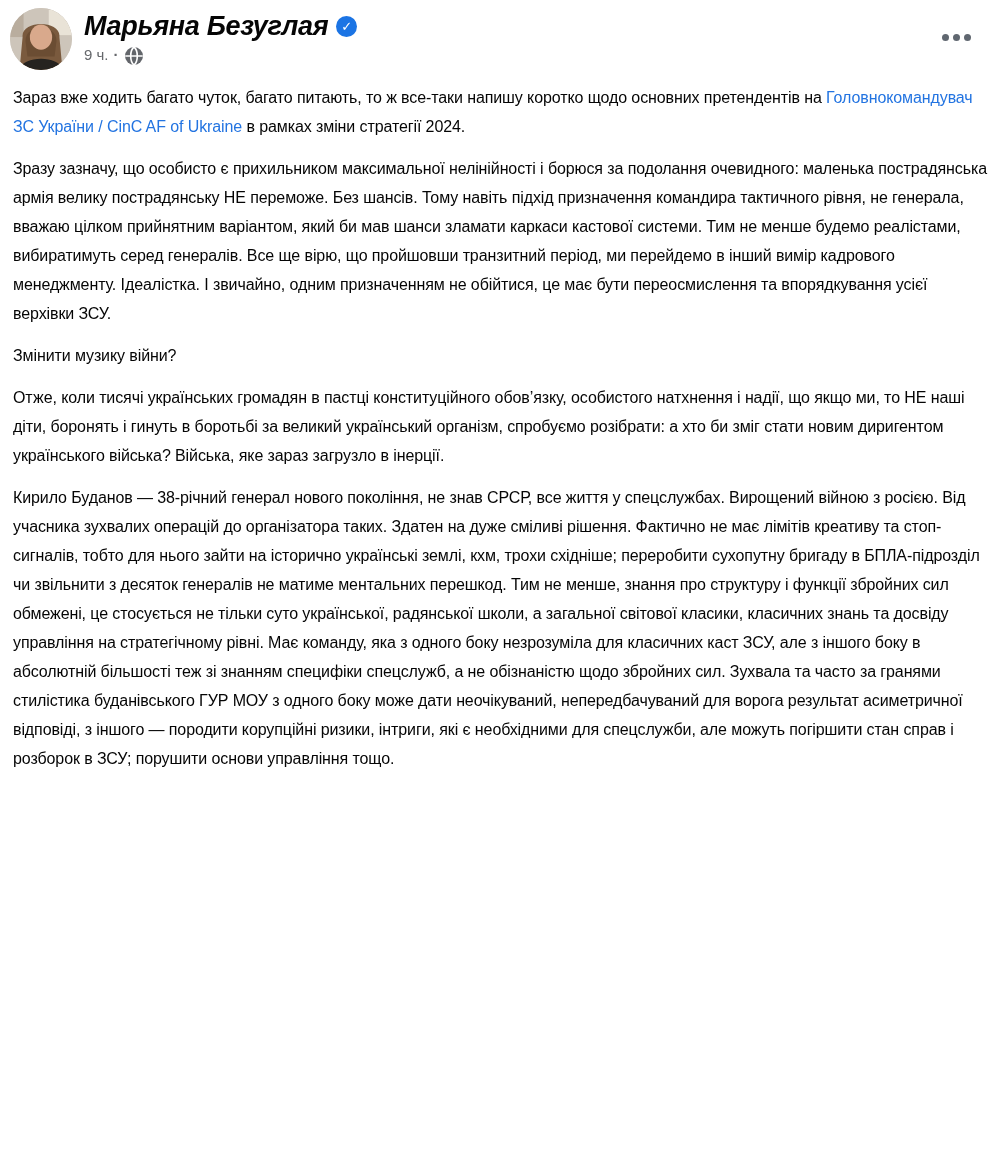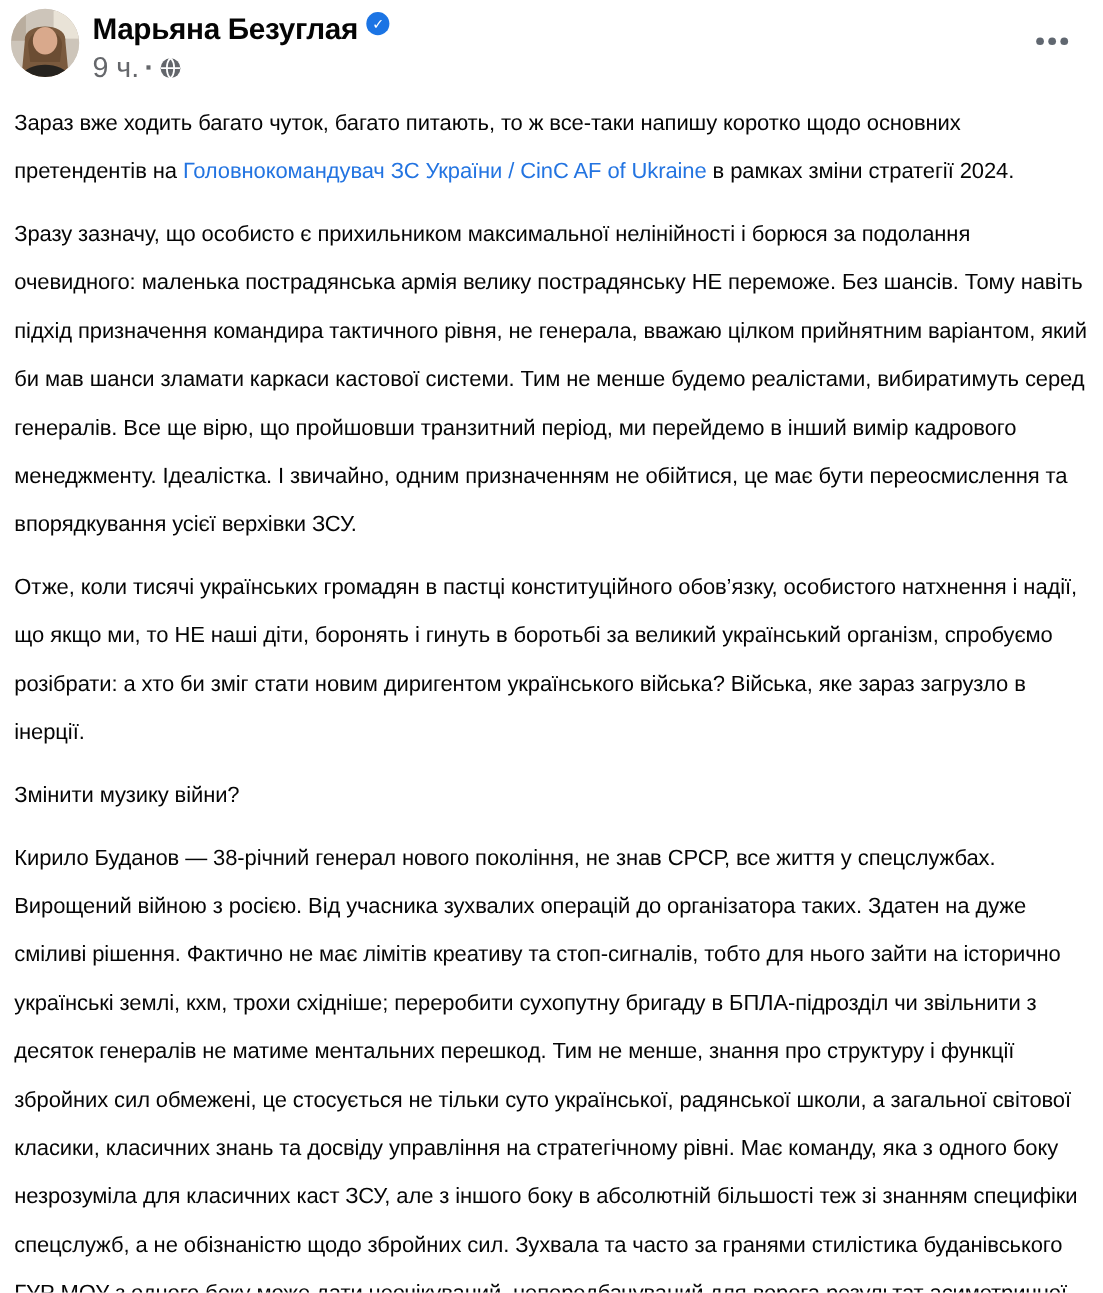--- a/index.html
+++ b/index.html
@@ -12,49 +12,49 @@
   .post { position:relative; width:1003px; height:1175px; background:#fff; }
 
   
   .header { display:flex; align-items:flex-start; padding:8px 16px 0 10px; position:relative; }
   .avatar-wrap {
     width:62px; height:62px; border-radius:50%; overflow:hidden; flex:0 0 62px;
     cursor:pointer; background:#cfc7bd;
   }
   .avatar-wrap svg { display:block; width:100%; height:100%; }
   .header-info { margin-left:12px; padding-top:3px; }
-  .name-row { display:flex; gap:8px; }
+  .name-row { display:flex; align-items:center; gap:8px;font-style:italic; }
   .author-name {
     font-size:27px; font-weight:700; color:#050505; letter-spacing:-0.3px;
     cursor:pointer; line-height:1.15;
   }
   .verified-badge {
     width:21px; height:21px; border-radius:50%;
     background:#1b74e4; color:#fff;
     display:inline-flex; align-items:center; justify-content:center;
     font-size:13px; font-weight:700; line-height:1;
   }
-  .meta-row { display:flex; align-items:center; gap:5px; margin-top:4px;
-    color:#65676b; font-size:26px; }
+  .meta-row { display:flex; align-items:flex-start; gap:5px; margin-top:4px;
+    color:#65676b; font-size:15px; }
   .meta-age { cursor:pointer; }
   .meta-dot { font-weight:700; }
   .globe-icon { width:20px; height:20px; display:inline-block; }
   .globe-icon svg { display:block; width:100%; height:100%; }
 
   
   .menu-btn {
     position:absolute; top:26px; right:24px;
     display:flex; gap:4px; padding:8px; cursor:pointer; border-radius:50%;
   }
   .menu-btn i { width:7px; height:7px; border-radius:50%; background:#606770; display:block; }
 
   
   .body-text { padding:13px 14px 0 13px; }
   .body-text p {
-    font-size:20px; line-height:44px; letter-spacing:-0.1px;
+    font-size:16px; line-height:29px; letter-spacing:-0.1px;
     color:#050505; margin:0 0 13px 0;
     overflow-wrap:break-word;
   }
   .entity-link { color:#2374e1; text-decoration:none; cursor:pointer; }
 </style>
 </head>
 <body>
 
 <div class="post">
 
@@ -102,22 +102,22 @@
         <i></i>
     </div>
   </div>
 
   <div class="body-text">
 
     <p><span>Зараз вже ходить багато чуток, багато питають, то ж все-таки напишу коротко щодо основних претендентів на </span><a class="entity-link" href="#">Головнокомандувач ЗС України / CinC AF of Ukraine</a><span> в рамках зміни стратегії 2024.</span></p>
 
     <p>Зразу зазначу, що особисто є прихильником максимальної нелінійності і борюся за подолання очевидного: маленька пострадянська армія велику пострадянську НЕ переможе. Без шансів. Тому навіть підхід призначення командира тактичного рівня, не генерала, вважаю цілком прийнятним варіантом, який би мав шанси зламати каркаси кастової системи. Тим не менше будемо реалістами, вибиратимуть серед генералів. Все ще вірю, що пройшовши транзитний період, ми перейдемо в інший вимір кадрового менеджменту. Ідеалістка. І звичайно, одним призначенням не обійтися, це має бути переосмислення та впорядкування усієї верхівки ЗСУ.</p>
 
+    <p>Змінити музику війни?</p>
+
     <p>Отже, коли тисячі українських громадян в пастці конституційного обов’язку, особистого натхнення і надії, що якщо ми, то НЕ наші діти, боронять і гинуть в боротьбі за великий український організм, спробуємо розібрати: а хто би зміг стати новим диригентом українського війська? Війська, яке зараз загрузло в інерції.</p>
-
-    <p>Змінити музику війни?</p>
 
 
     <p>Кирило Буданов — 38-річний генерал нового покоління, не знав СРСР, все життя у спецслужбах. Вирощений війною з росією. Від учасника зухвалих операцій до організатора таких. Здатен на дуже сміливі рішення. Фактично не має лімітів креативу та стоп-сигналів, тобто для нього зайти на історично українські землі, кхм, трохи східніше; переробити сухопутну бригаду в БПЛА-підрозділ чи звільнити з десяток генералів не матиме ментальних перешкод. Тим не менше, знання про структуру і функції збройних сил обмежені, це стосується не тільки суто української, радянської школи, а загальної світової класики, класичних знань та досвіду управління на стратегічному рівні. Має команду, яка з одного боку незрозуміла для класичних каст ЗСУ, але з іншого боку в абсолютній більшості теж зі знанням специфіки спецслужб, а не обізнаністю щодо збройних сил. Зухвала та часто за гранями стилістика буданівського ГУР МОУ з одного боку може дати неочікуваний, непередбачуваний для ворога результат асиметричної відповіді, з іншого — породити корупційні ризики, інтриги, які є необхідними для спецслужби, але можуть погіршити стан справ і розборок в ЗСУ; порушити основи управління тощо.</p>
 
   </div>
 
 </div>
 
 </body></html>

